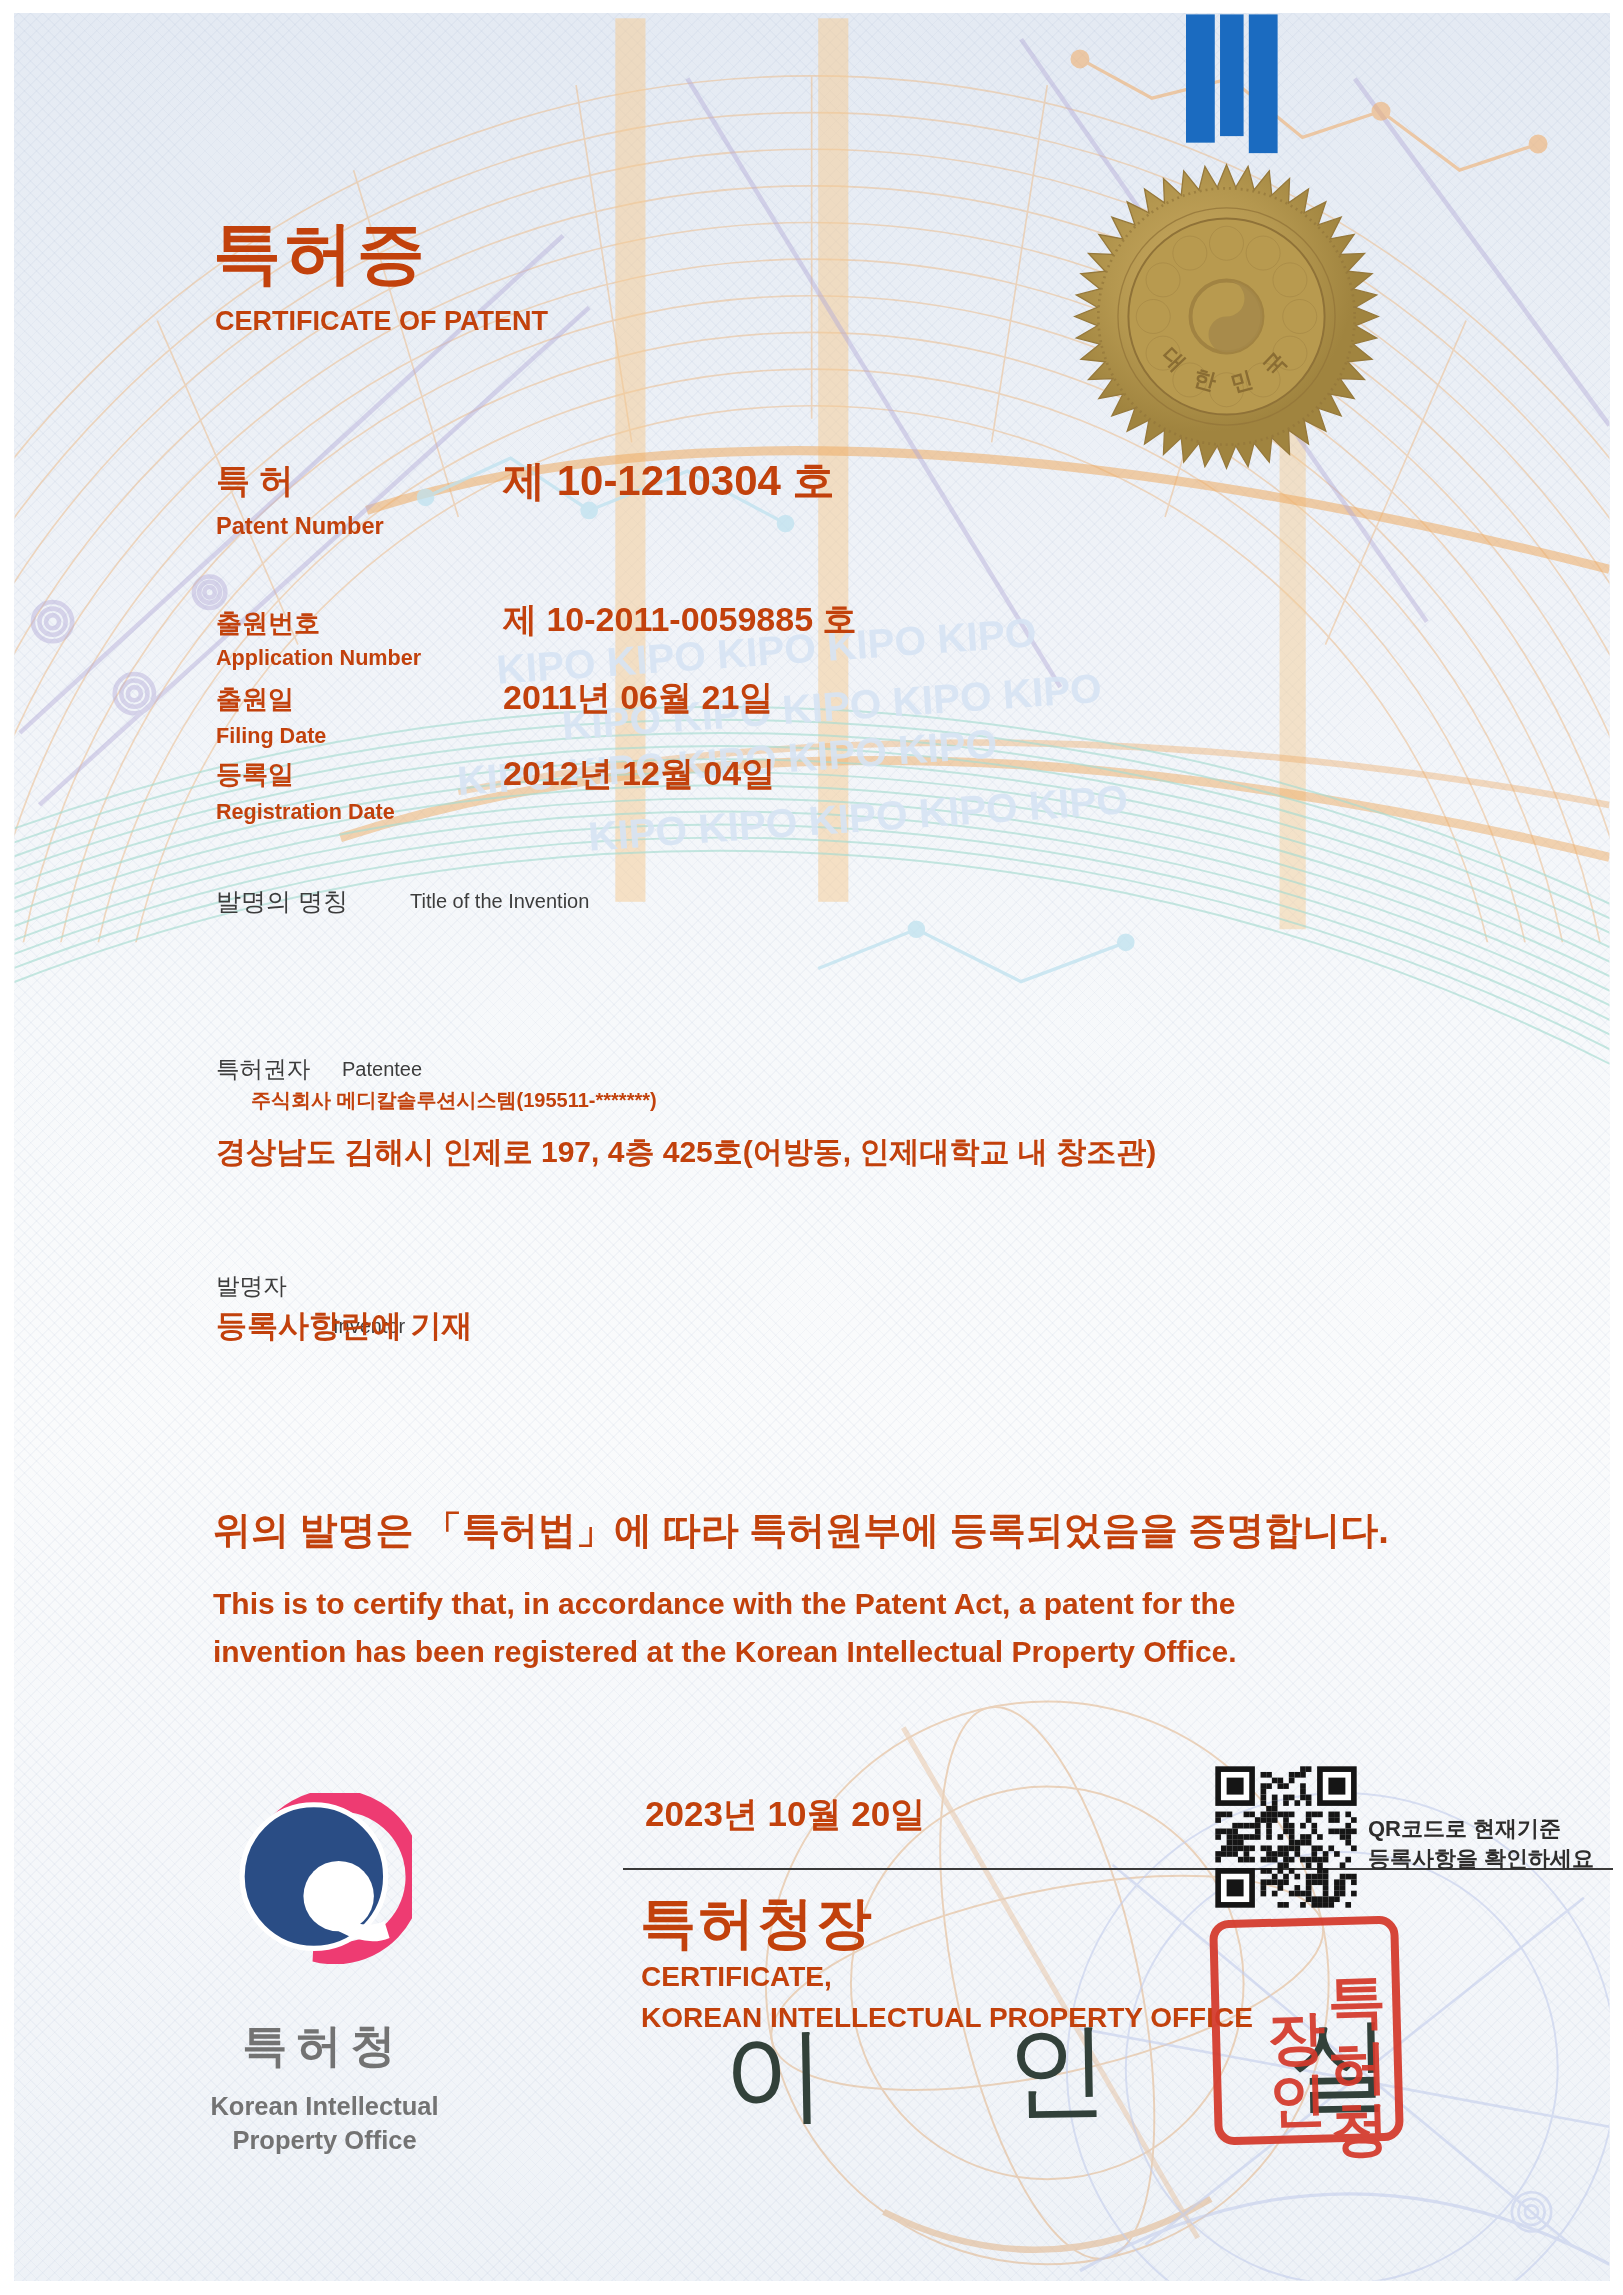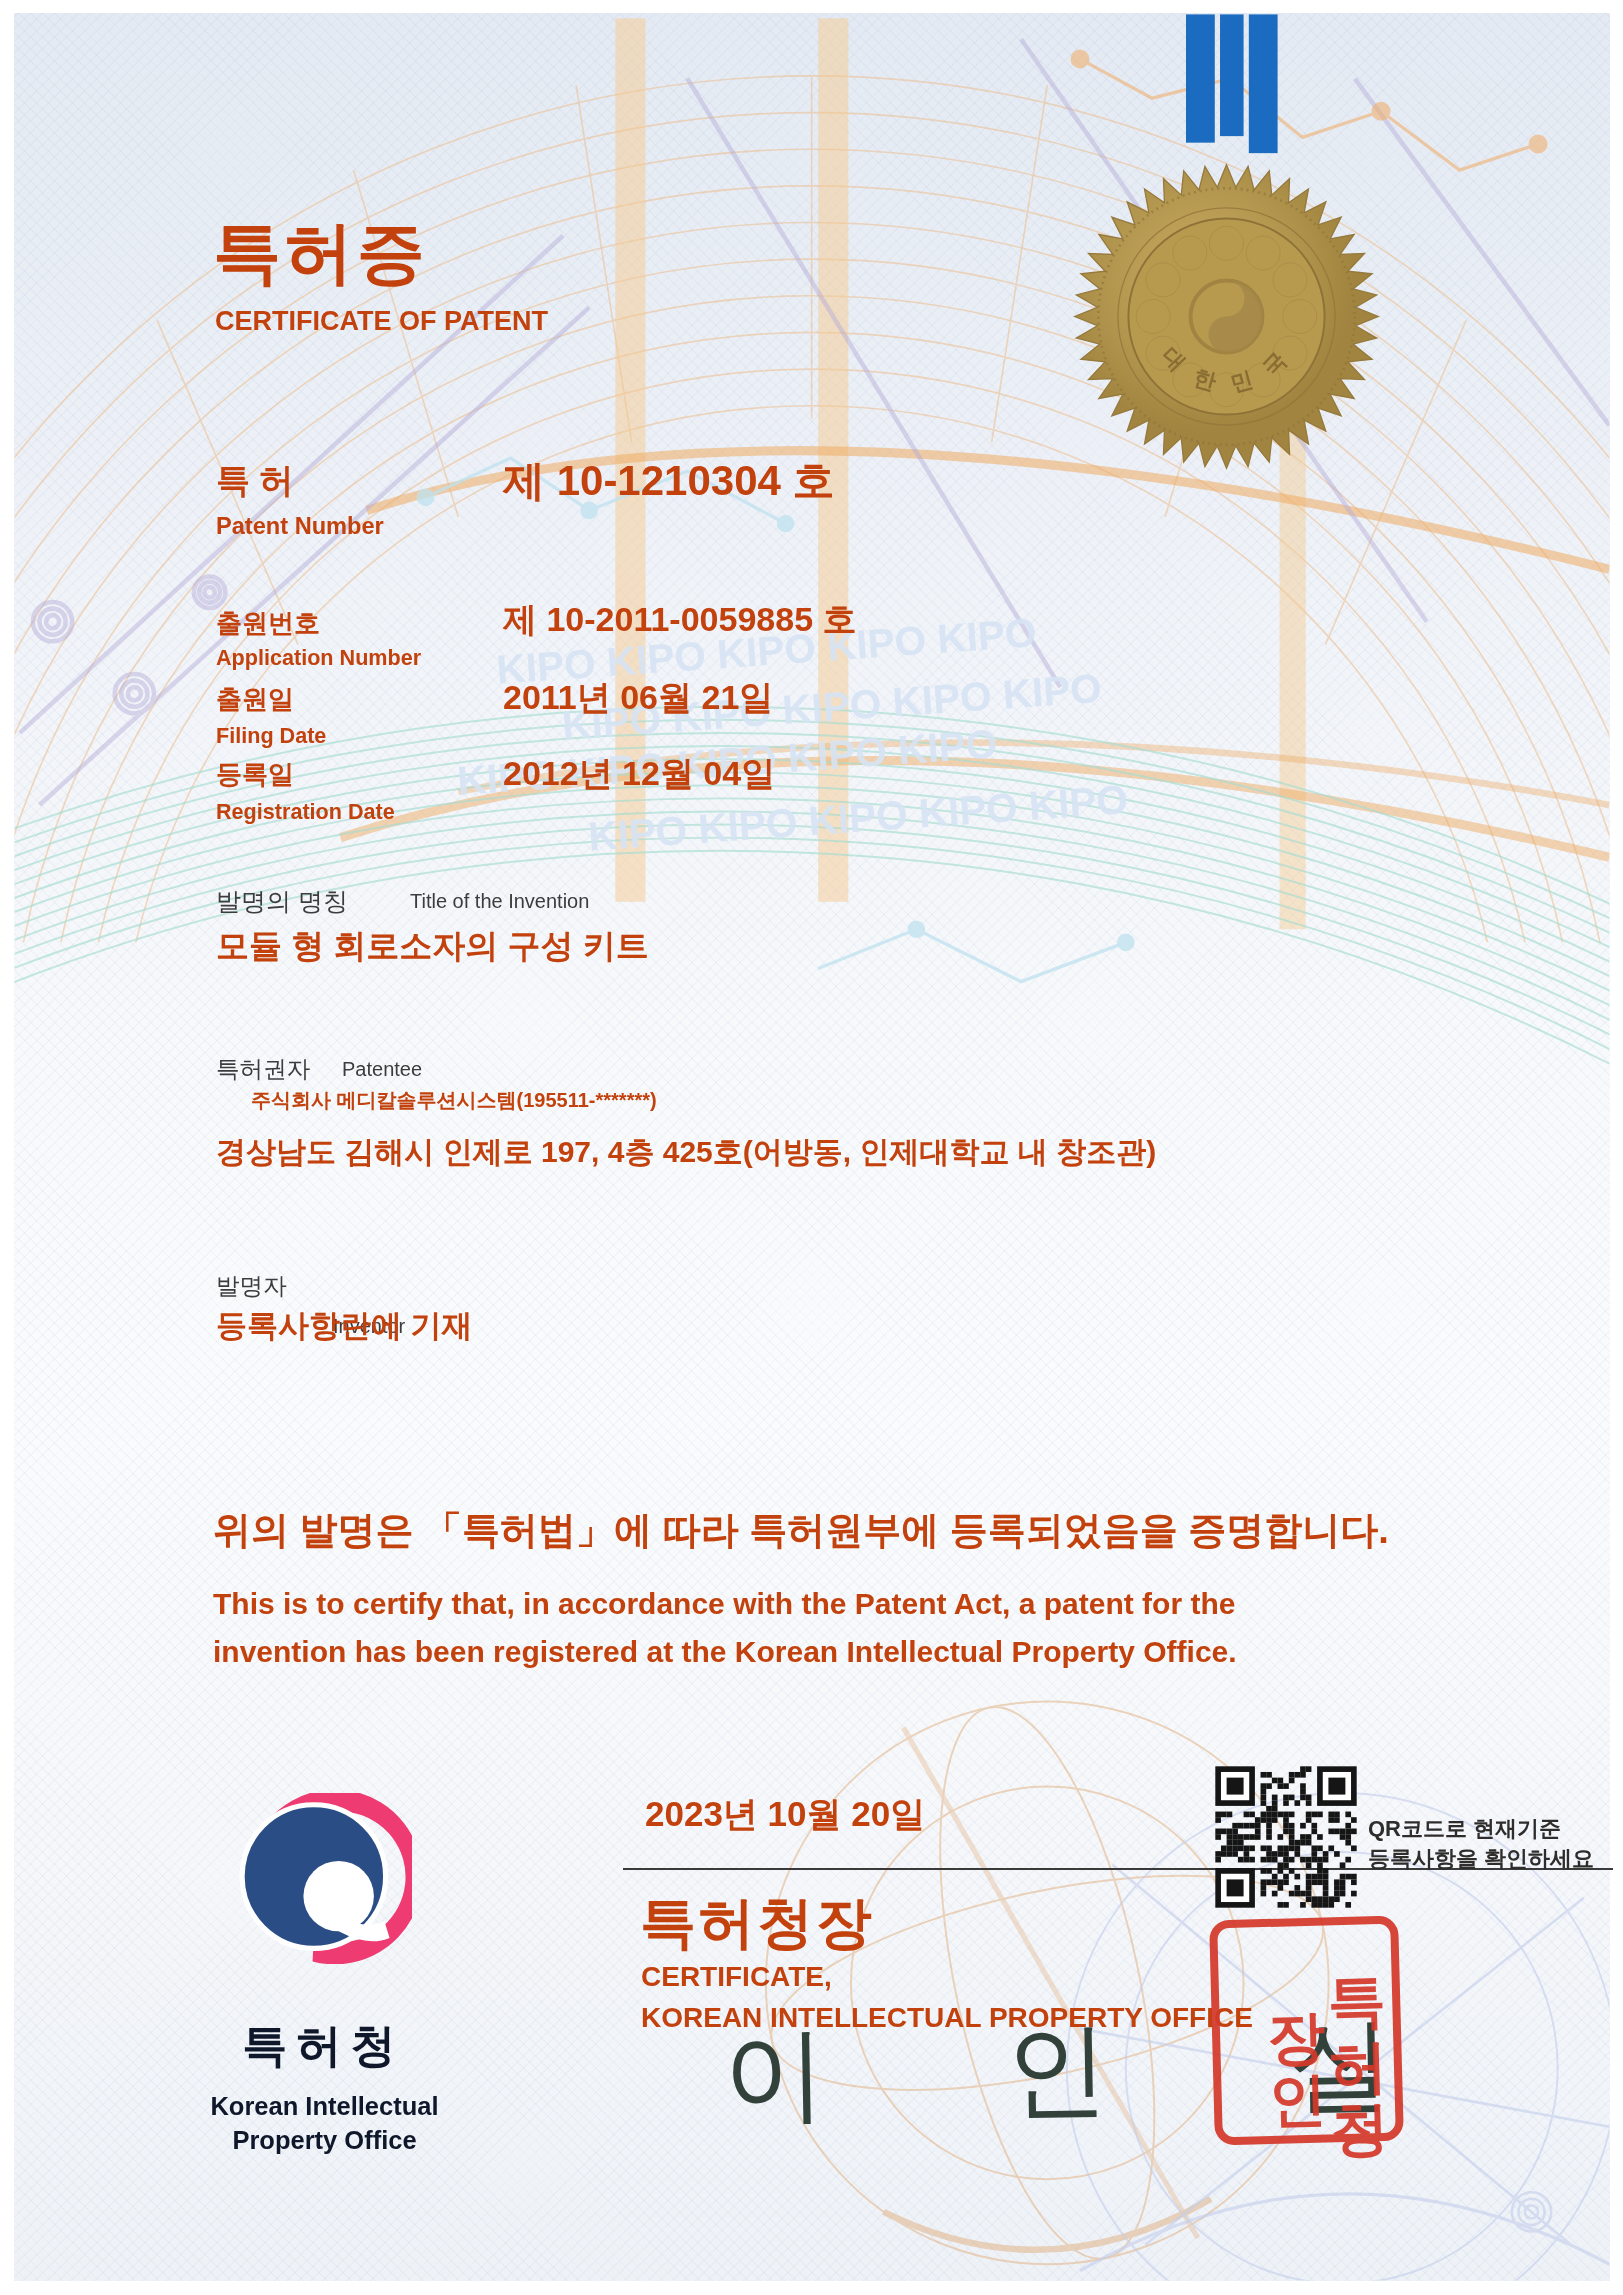--- a/index.html
+++ b/index.html
@@ -13,21 +13,21 @@
   .bg{position:absolute;left:0;top:0;}
   .abs{position:absolute;white-space:nowrap;}
   .ink{color:#c2410c;}
   .lbl-sub{color:#3c3c3c;}
   .rule{position:absolute;background:#3a3a3a;}
   .stamp{position:absolute;border:8.5px solid #d4392b;border-radius:19.6px;color:#d4392b;
          writing-mode:vertical-rl;font-weight:900;opacity:.93;transform:rotate(-1.5deg);
          text-align:center;font-family:"Liberation Sans",sans-serif;}
   .sig{font-family:"Liberation Serif",serif;color:#32413a;}
   .qr-caption{font-weight:600;}
-  .footer-center{text-align:center;color:#0f172a;}
+  .footer-center{text-align:center;color:#737373;}
 </style>
 </head>
 <body>
 
 <div class="page">
 
   <div class="paper"></div>
 
   <svg class="bg" width="1624" height="2295" viewBox="0 0 2481 3507">
     <defs>
@@ -206,21 +206,20 @@
   <div class="abs ink" style="left:216px;top:682px;font-size:26px;font-weight:700;">출원일</div>
   <div class="abs ink" style="left:216px;top:723px;font-size:21.6px;font-weight:700;">Filing Date</div>
   <div class="abs ink" style="left:503px;top:675px;font-size:34px;font-weight:700;">2011년 06월 21일</div>
 
   <div class="abs ink" style="left:216px;top:757px;font-size:26px;font-weight:700;">등록일</div>
   <div class="abs ink" style="left:216px;top:799px;font-size:21.6px;font-weight:700;">Registration Date</div>
   <div class="abs ink" style="left:503px;top:751px;font-size:34px;font-weight:700;">2012년 12월 04일</div>
 
   <div class="abs lbl-sub" style="left:216px;top:885px;font-size:25px;font-weight:500;">발명의 명칭</div>
   <div class="abs lbl-sub" style="left:410px;top:890px;font-size:20px;">Title of the Invention</div>
-  <div class="abs ink" style="left:216px;top:924px;font-size:33px;font-weight:700;">모듈 형 회로소자의 구성 키트</div>
 
   <div class="abs lbl-sub" style="left:216px;top:1053px;font-size:23.6px;font-weight:500;">특허권자</div>
   <div class="abs lbl-sub" style="left:342px;top:1058px;font-size:20px;">Patentee</div>
   <div class="abs ink" style="left:216px;top:1087px;font-size:20px;font-weight:700;margin-left:35px;">주식회사 메디칼솔루션시스템(195511-*******)</div>
   <div class="abs ink" style="left:216px;top:1132px;font-size:30px;font-weight:700;text-align:center;">경상남도 김해시 인제로 197, 4층 425호(어방동, 인제대학교 내 창조관)</div>
 
   <div class="abs lbl-sub" style="left:216px;top:1270px;font-size:23.6px;font-weight:500;">발명자</div>
   <div class="abs lbl-sub" style="left:333px;top:1275px;font-size:20px;margin-top:40px;">Inventor</div>
   <div class="abs ink" style="left:216px;top:1305px;font-size:31px;font-weight:700;">등록사항란에 기재</div>
 

